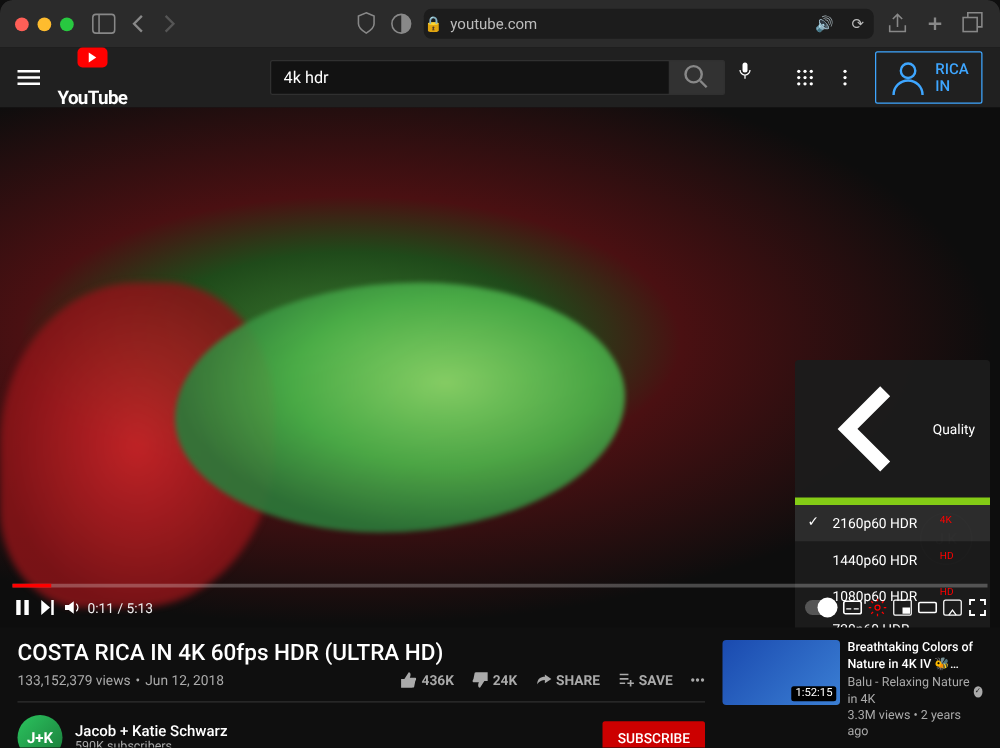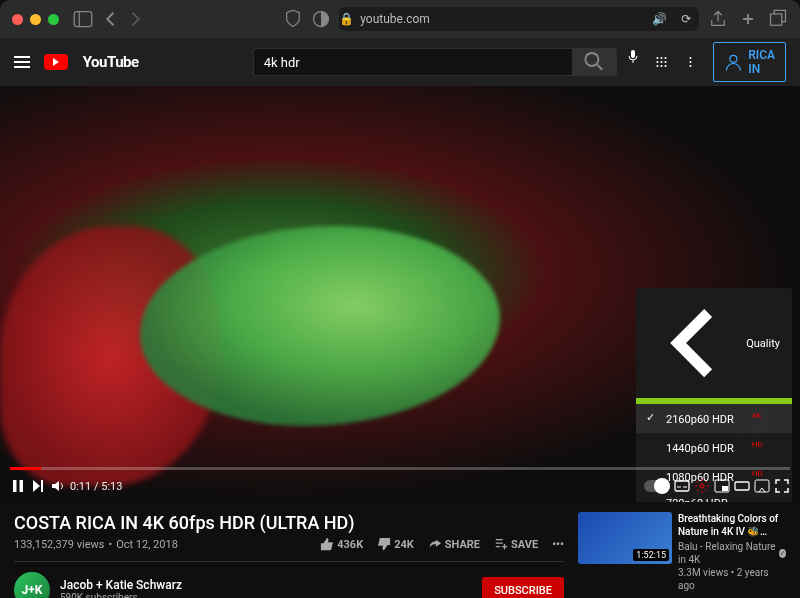--- a/index.html
+++ b/index.html
@@ -8,21 +8,21 @@
 .traffic { display: flex; gap: 7px; margin-right: 6px; }
 .dot { width: 11px; height: 11px; border-radius: 50%; }
 .dot.r { background: #ff5f57; } .dot.y { background: #febc2e; } .dot.g { background: #28c840; }
 .tb-btn { width: 20px; height: 20px; display: flex; align-items: center; justify-content: center; color: #888; }
 .tb-nav { display: flex; gap: 4px; margin-right: 10px; }
 .urlbar { flex: 1; max-width: 360px; margin: 0 auto; background: #1c1c1c; border-radius: 6px; height: 24px; display: flex; align-items: center; justify-content: center; gap: 6px; color: #bbb; font-size: 12px; }
 .tb-right { display: flex; gap: 10px; margin-left: auto; }
 .masthead { height: 48px; background: #202020; display: flex; align-items: center; padding: 0 14px; gap: 14px; }
 .menu-icon { width: 18px; display: flex; flex-direction: column; gap: 3px; }
 .menu-icon span { height: 2px; background: #fff; }
-.logo { display: flex; align-items: center; gap: 15px; }
+.logo { display: flex; align-items: center; gap: 15px; flex-direction: column; }
 .logo-box { width: 24px; height: 16px; background: #ff0000; border-radius: 4px; display: flex; align-items: center; justify-content: center; }
 .logo-tri { width: 0; height: 0; border-left: 6px solid #fff; border-top: 4px solid transparent; border-bottom: 4px solid transparent; }
 .logo-text { font-weight: 700; font-size: 15px; letter-spacing: -0.5px; }
 .search-wrap { display: flex; margin-left: 100px; }
 .search-input { width: 320px; height: 28px; background: #121212; border: 1px solid #303030; color: #fff; padding: 0 10px; font-size: 13px; border-radius: 2px 0 0 2px; }
 .search-btn { width: 44px; height: 28px; background: #323232; border: 1px solid #303030; border-left: none; display: flex; align-items: center; justify-content: center; border-radius: 0 2px 2px 0; }
 .mic { margin-left: 8px; display: flex; align-items: center; }
 .mh-right { margin-left: auto; display: flex; align-items: center; gap: 16px; }
 .signin { border: 1px solid #3ea6ff; color: #3ea6ff; padding: 5px 10px; font-size: 12px; font-weight: 500; display: flex; align-items: center; gap: 6px; border-radius: 2px; }
 .player { position: relative; width: 800px; height: 416px; background: radial-gradient(ellipse at 35% 45%, #3b7a2f 0%, #1f4a1a 22%, #4a1012 36%, #0d0d0d 70%); overflow: hidden; }
@@ -270,21 +270,21 @@
       </div>
   </div>
 </div>
 
 <div class="below">
   <div class="primary">
     <div class="vtitle">COSTA RICA IN 4K 60fps HDR (ULTRA HD)</div>
     <div class="meta-row">
       <span>133,152,379 views</span>
       <span style="margin:0 4px">•</span>
-      <span>Oct 12, 2018</span>
+      <span>Jun 12, 2018</span>
       <div class="actions">
         <div class="act">
             <svg width="14" height="14" viewBox="0 0 16 16">
               <path d="M1 7 H4 V15 H1 Z M4 7 L8 1 C10 1 10 4 9 6 H14 C15 6 15 8 14 9 L13 14 C13 15 12 15 11 15 H4" fill="#aaa"></path>
             </svg>
             <span>436K</span>
           </div>
         <div class="act">
             <svg width="14" height="14" viewBox="0 0 16 16" style="transform:rotate(180deg)">
               <path d="M1 7 H4 V15 H1 Z M4 7 L8 1 C10 1 10 4 9 6 H14 C15 6 15 8 14 9 L13 14 C13 15 12 15 11 15 H4" fill="#aaa"></path>

